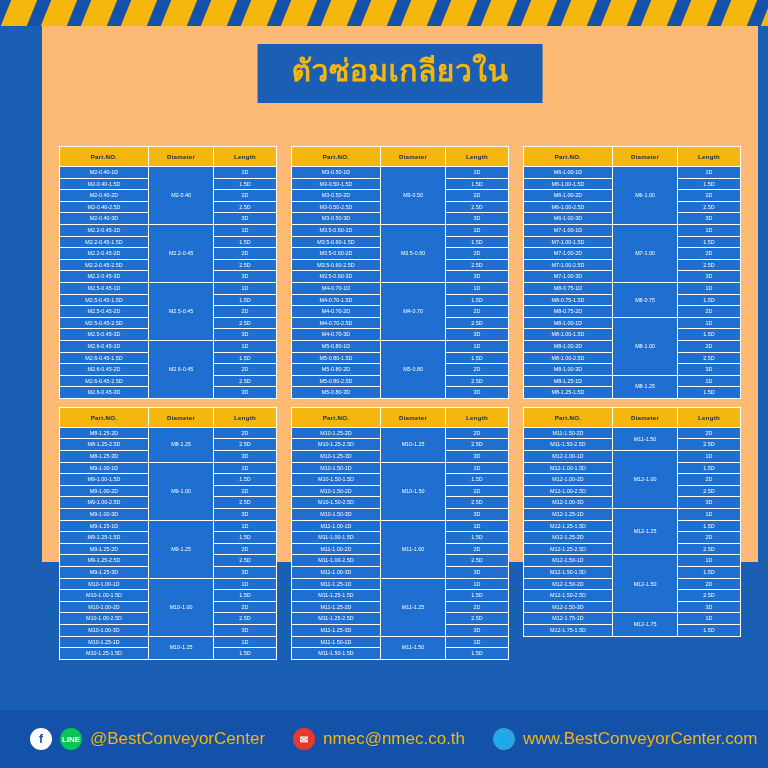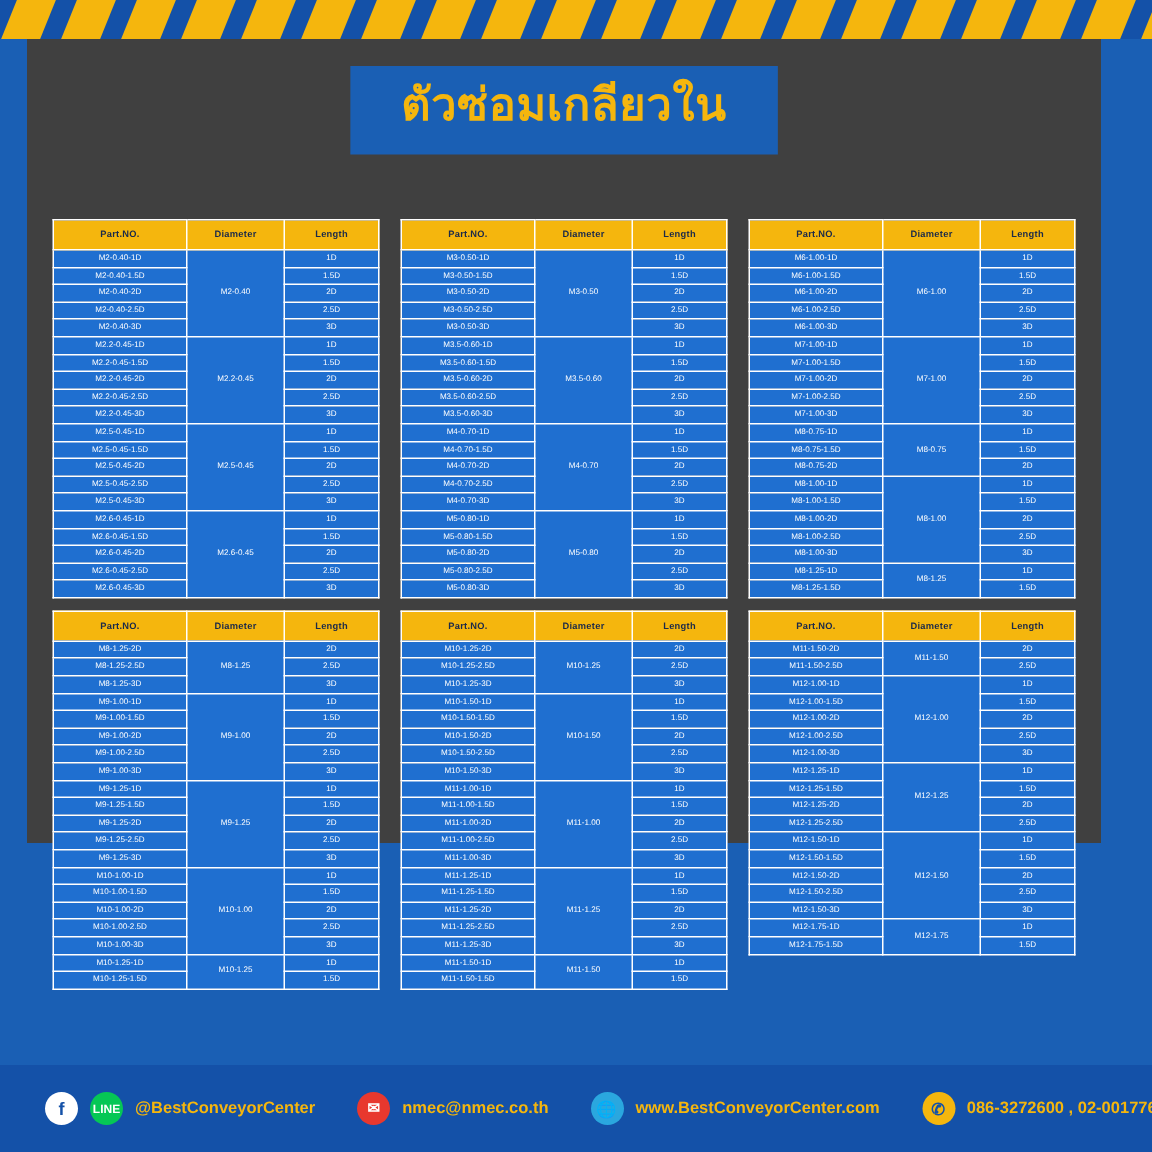--- a/index.html
+++ b/index.html
@@ -15,22 +15,22 @@
     position:absolute;top:0;left:0;width:768px;height:26px;
     background:#1451a8;overflow:hidden;
   }
   .chev{
     position:absolute;top:-6px;width:26px;height:38px;
     background:#f5b60d;
     transform:skewX(-22deg);
   }
   
   .page{
-    position:absolute;left:18px;top:26px;width:716px;height:536px;
-    background:#404040;
+    position:absolute;left:42px;top:26px;width:716px;height:536px;
+    background:#fdba74;
   }
   
   .title-box{
     position:absolute;left:50%;transform:translateX(-50%);top:18px;
     background:#1a5fb4;
     padding:10px 34px 14px 34px;
     border:0;
   }
   .title-box .title-text{
     color:#f5b60d;
@@ -75,21 +75,21 @@
   table.t col.c2{width:30%;}
   table.t col.c3{width:29%;}
   
   .footer{
     position:absolute;left:0;bottom:0;width:768px;height:58px;
     background:#1451a8;
     display:flex;align-items:center;
   }
   .f-item{display:flex;align-items:center;height:100%;}
   .f-sep{width:2px;height:38px;background:#f5b60d;}
-  .f-text{color:#f5b60d;font-weight:bold;font-size:11px;white-space:nowrap;}
+  .f-text{color:#f5b60d;font-weight:normal;font-size:17px;white-space:nowrap;}
   .ic{
     width:22px;height:22px;border-radius:50%;
     background:#ffffff;display:flex;align-items:center;justify-content:center;
     font-size:12px;font-weight:bold;
   }
   .ic.fb{color:#1451a8;}
   .ic.line{background:#06c755;color:#fff;font-size:8px;}
   .ic.mail{background:#e8382e;color:#fff;font-size:10px;}
   .ic.web{background:#2aa7df;color:#fff;font-size:11px;}
   .ic.phone{background:#f5b60d;color:#1451a8;font-size:11px;}

